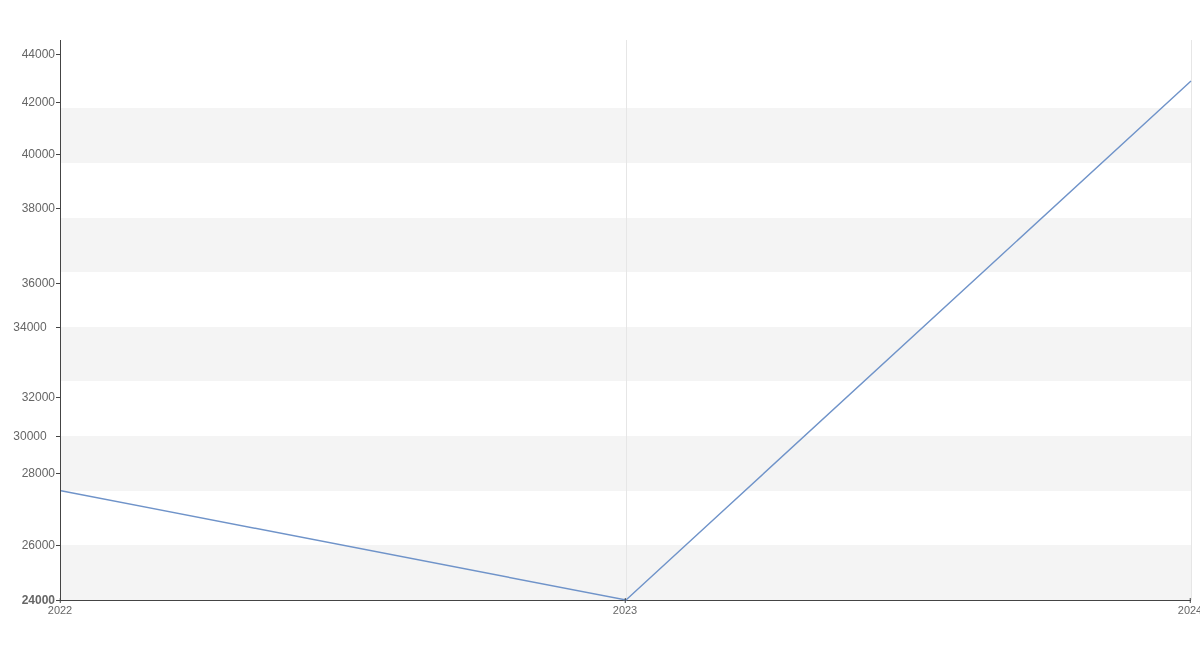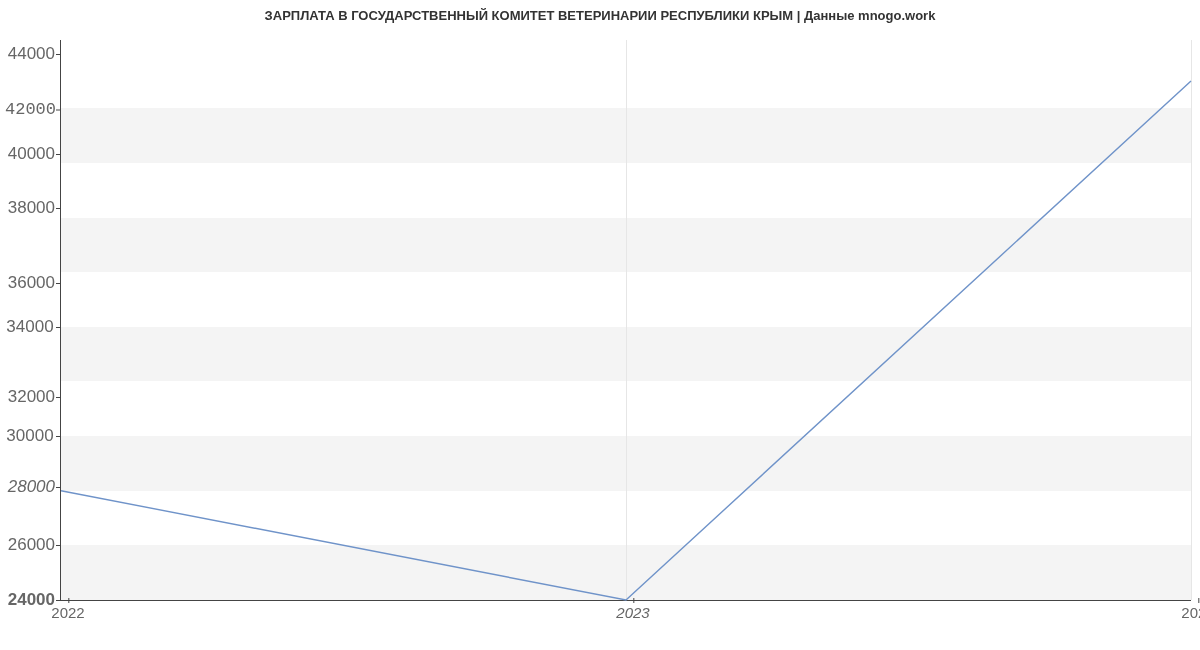--- a/index.html
+++ b/index.html
@@ -45,39 +45,38 @@
     top: 0;
     height: 100%;
     width: 0;
     border-left: 1px solid #e6e6e6;
   }
   .ytick {
     position: absolute;
     right: 1145px;
     width: 50px;
     text-align: right;
-    font-size: 17px;
+    font-size: 12px;
     color: #666;
     transform: translateY(-50%);
   }
   .ytick .tickmark {
     position: absolute;
     right: -6px;
     top: 50%;
     width: 5px;
     border-top: 1px solid #444;
   }
   .xtick {
     position: absolute;
     top: 604px;
-    font-size: 15px;
+    font-size: 11px;
     color: #666;
     transform: translateX(-50%);
     text-align: center;
-    margin-left: 8px;
   }
   .xtick .tickmark {
     position: absolute;
     left: 50%;
     top: -6px;
     height: 5px;
     border-left: 1px solid #444;
   }
   svg.line-layer {
     position: absolute;
@@ -85,41 +84,40 @@
     top: 0;
     width: 100%;
     height: 100%;
     overflow: visible;
   }
 </style>
 </head>
 <body>
 
 <div class="chart-wrap">
-  <div class="title">ЗАРПЛАТА В ГОСУДАРСТВЕННЫЙ КОМИТЕТ ВЕТЕРИНАРИИ РЕСПУБЛИКИ КРЫМ | Данные mnogo.work</div>
 
   <div class="plot" id="plot">
     <div class="band" style="top: 505.366px; height: 54.6341px;"></div>
       <div class="band" style="top: 396.098px; height: 54.6341px;"></div>
       <div class="band" style="top: 286.829px; height: 54.6341px;"></div>
       <div class="band" style="top: 177.561px; height: 54.6341px;"></div>
       <div class="band" style="top: 68.2927px; height: 54.6341px;"></div>
       <div class="grid-v" style="left: 565px;"></div>
       <div class="grid-v" style="left: 1130px;"></div>
       <svg class="line-layer" id="line-layer" viewBox="0 0 1130 560" preserveAspectRatio="none">
         <path d="M0 450.7317073170732 L565 560 L1130 40.97560975609758" fill="none" stroke="#6f93c9" stroke-width="1.4"></path>
       </svg>
   </div>
 <div class="ytick" style="top: 600px; font-weight: bold;">24000<span class="tickmark"></span></div>
     <div class="ytick" style="top: 545.366px;">26000<span class="tickmark"></span></div>
-    <div class="ytick" style="top: 487px; font-style: italic;">28000<span class="tickmark"></span></div>
+    <div class="ytick" style="top: 473px;">28000<span class="tickmark"></span></div>
     <div class="ytick" style="top: 436.098px; text-align: center;">30000<span class="tickmark"></span></div>
     <div class="ytick" style="top: 397px;">32000<span class="tickmark"></span></div>
     <div class="ytick" style="top: 326.829px; text-align: center;">34000<span class="tickmark"></span></div>
     <div class="ytick" style="top: 283px;">36000<span class="tickmark"></span></div>
     <div class="ytick" style="top: 208px;">38000<span class="tickmark"></span></div>
     <div class="ytick" style="top: 154px;">40000<span class="tickmark"></span></div>
-    <div class="ytick" style="top: 109px; font-family: Liberation Mono, monospace;">42000<span class="tickmark"></span></div>
+    <div class="ytick" style="top: 102px;">42000<span class="tickmark"></span></div>
     <div class="ytick" style="top: 53.6585px;">44000<span class="tickmark"></span></div>
     <div class="xtick" style="left: 60px;">2022<span class="tickmark"></span></div>
-    <div class="xtick" style="left: 625px; font-style: italic;">2023<span class="tickmark"></span></div>
+    <div class="xtick" style="left: 625px;">2023<span class="tickmark"></span></div>
     <div class="xtick" style="left: 1190px;">2024<span class="tickmark"></span></div>
   </div>
 
 </body></html>

